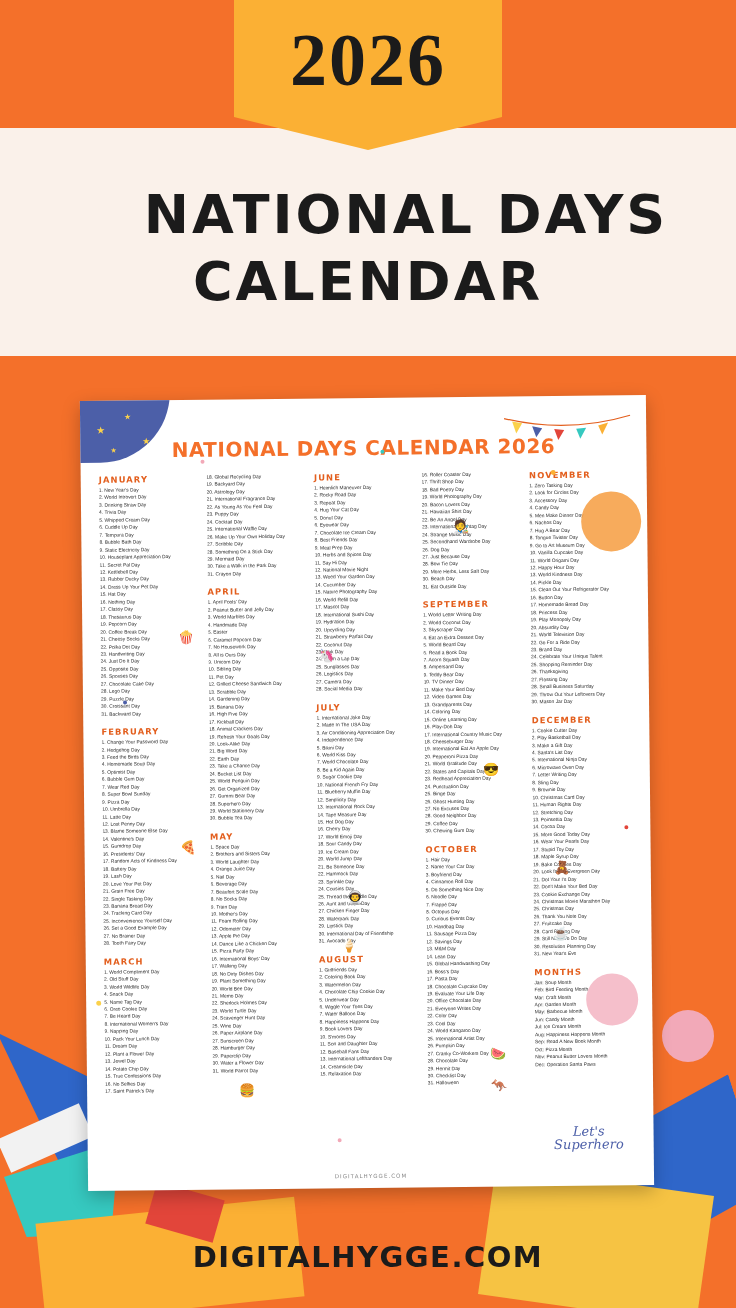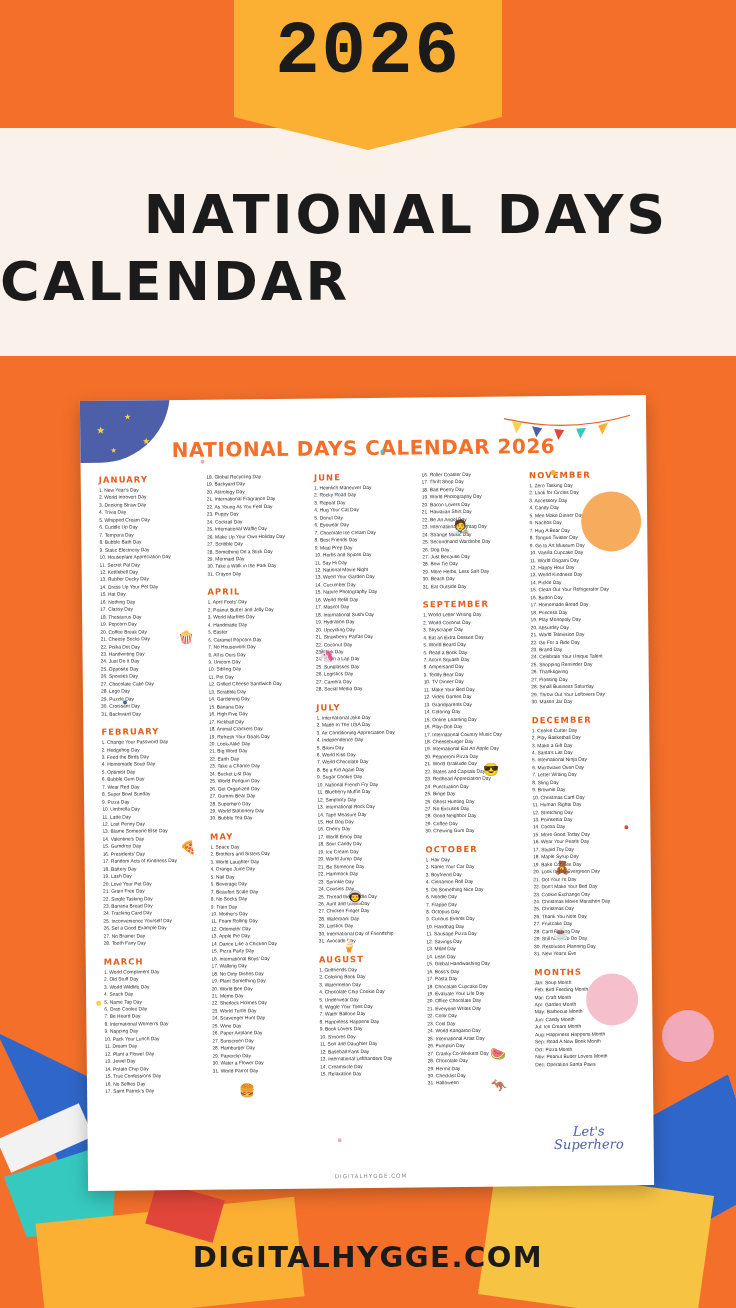--- a/index.html
+++ b/index.html
@@ -17,40 +17,40 @@
     background: #F4702A;
   }
   .year-badge {
     position: absolute; top: 0; left: 50%; transform: translateX(-50%);
     width: 268px; height: 150px;
     background: #FBB034;
     clip-path: polygon(0 0, 100% 0, 100% 78%, 50% 100%, 0 78%);
     z-index: 3;
   }
   .year-text {
-    position: absolute; top: 10px; left: 50%; transform: translateX(-50%);
+    position: absolute; top: 18px; left: 50%; transform: translateX(-50%);
     font-size: 74px; font-weight: bold; letter-spacing: 2px;
-    color: #1B1B1B; z-index: 4; font-family: Liberation Mono, monospace;
+    color: #1B1B1B; z-index: 4; font-family: Liberation Serif, serif;
     white-space: nowrap;
     text-align: right;
   }
 
   
   .title-band {
     position: absolute; top: 128px; left: 0; width: 736px; height: 228px;
     background: #FAF1EA; z-index: 2;
   }
   .title-line1 {
     position: absolute; top: 55px; width: 732px; text-align: center;
     font-size: 54px; font-weight: bold; letter-spacing: 3px; color: #1B1B1B;
     font-family: "DejaVu Sans", sans-serif;
     margin-left: 40px;
   }
   .title-line2 {
-    position: absolute; top: 122px; width: 736px; 
+    position: absolute; top: 122px; width: 736px; text-align: center;
     font-size: 54px; font-weight: bold; letter-spacing: 3px; color: #1B1B1B;
     font-family: "DejaVu Sans", sans-serif;
   }
 
   
   .bg-shape { position: absolute; }
 
   
   .poster {
     position: absolute; top: 398px; left: 84px;

